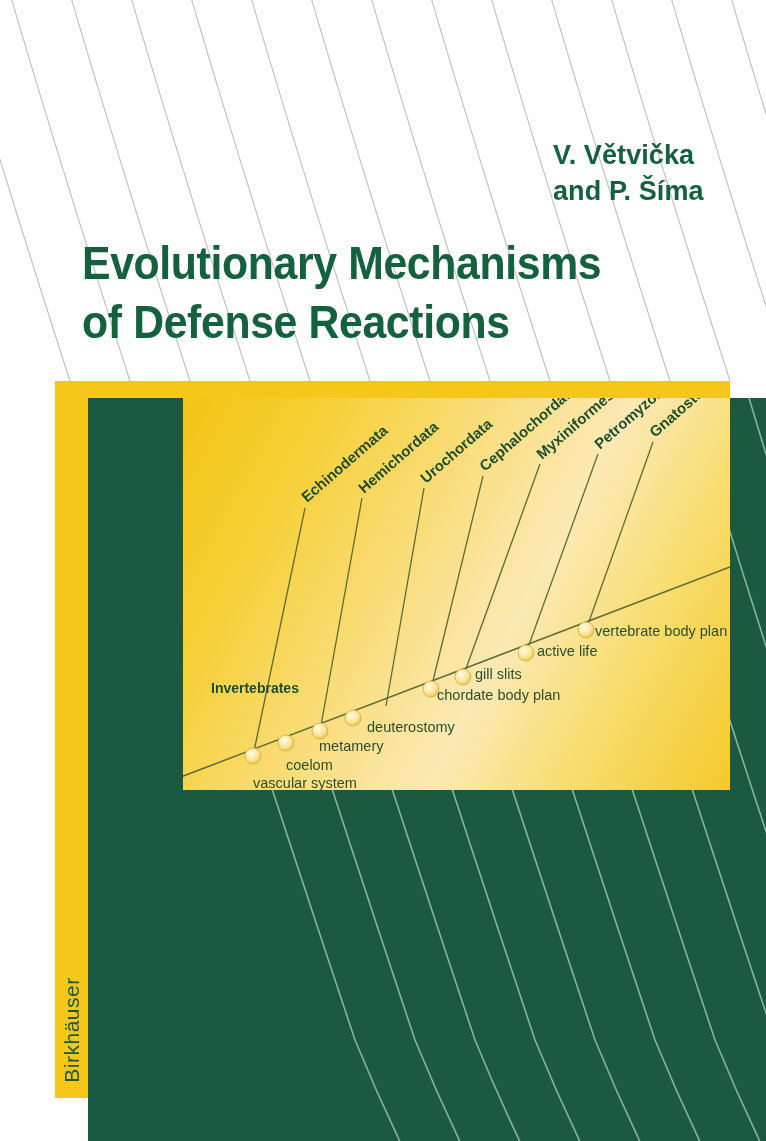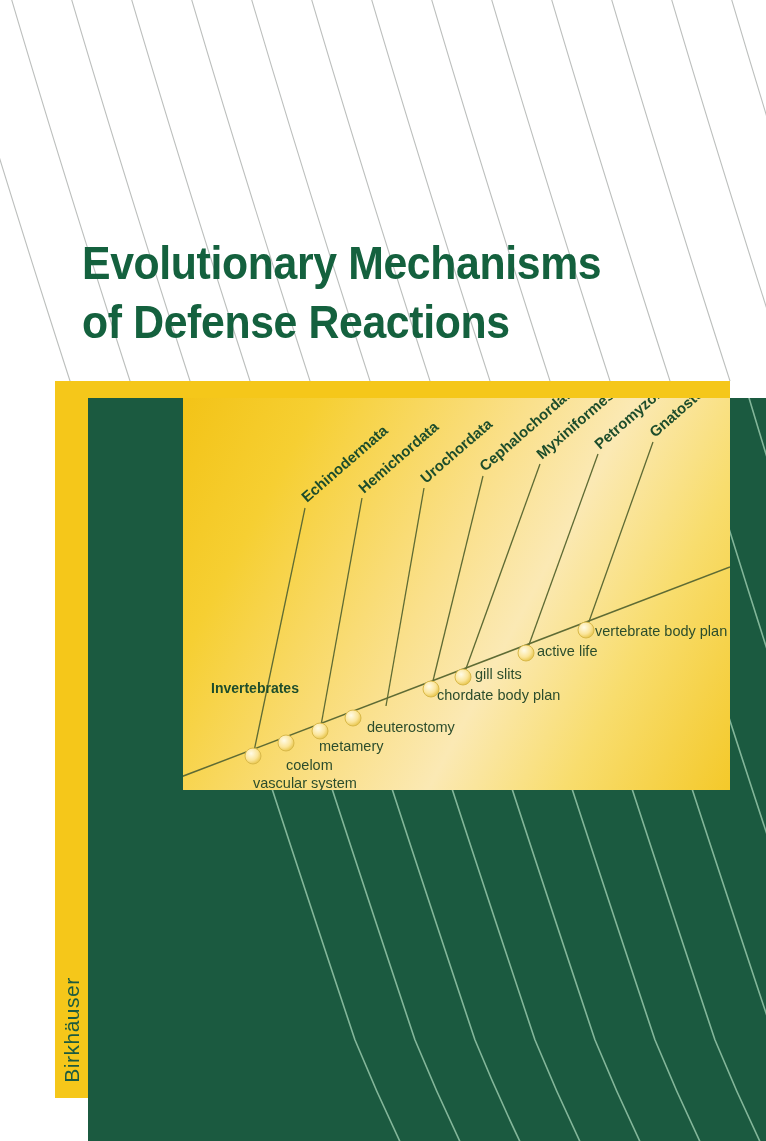--- a/index.html
+++ b/index.html
@@ -144,20 +144,24 @@
         <text x="136" y="353">metamery</text>
         <text x="184" y="334">deuterostomy</text>
         <text x="254" y="302">chordate body plan</text>
         <text x="292" y="281">gill slits</text>
         <text x="354" y="258">active life</text>
         <text x="412" y="238">vertebrate body plan</text>
       </g>
     </svg>
   </div>
 
+  <div id="authors">
+    <div>V. Větvička</div>
+    <div>and P. Šíma</div>
+  </div>
 
   <div id="title">
     <span class="line">Evolutionary Mechanisms</span>
     <span class="line">of Defense Reactions</span>
   </div>
 
   <div id="publisher">
     <span id="publisher-text">Birkhäuser</span>
   </div>
 

